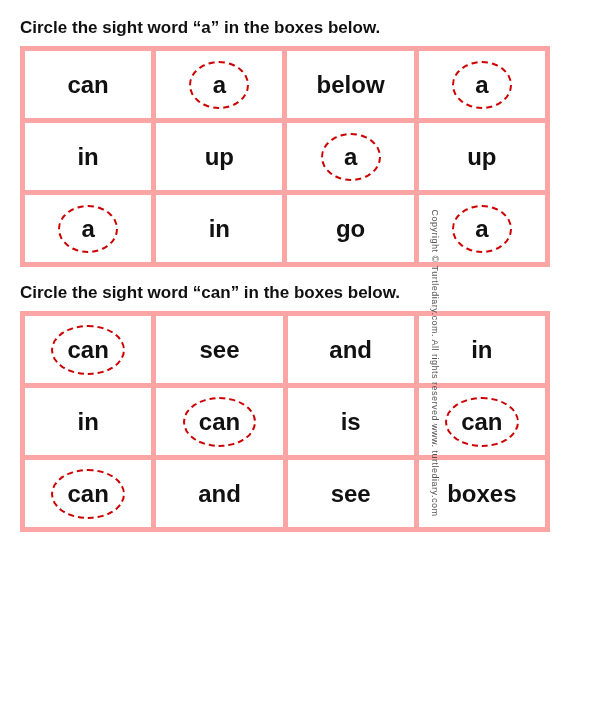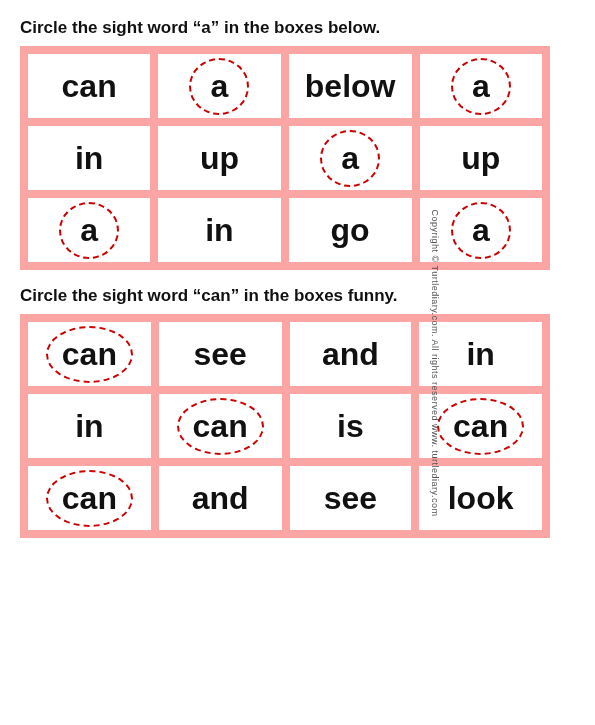--- a/index.html
+++ b/index.html
@@ -22,26 +22,26 @@
       font-weight: bold;
       margin-bottom: 8px;
       color: #111;
     }
     .grid {
       border-collapse: collapse;
       width: 530px;
       margin-bottom: 16px;
     }
     .grid td {
-      border: 8px solid #fca5a5;
+      border: 5px solid #fca5a5;
       width: 132px;
       height: 72px;
       text-align: center;
       vertical-align: middle;
-      font-size: 32px;
+      font-size: 24px;
       font-weight: bold;
       color: #111;
       position: relative;
     }
     .oval {
       display: inline-flex;
       align-items: center;
       justify-content: center;
       border: 2.5px dashed #cc0000;
       border-radius: 50%;
@@ -97,39 +97,39 @@
             <td><span class="oval">a</span></td>
             <td>in</td>
             <td>go</td>
             <td><span class="oval">a</span></td>
           </tr>
         </tbody>
     </table>
   </div>
 
   <div class="section" id="section2-container">
-    <div class="instruction">Circle the sight word “can” in the boxes funny.</div>
+    <div class="instruction">Circle the sight word “can” in the boxes below.</div>
     <table class="grid" id="grid2">
       <tbody id="grid2-body">
           <tr>
             <td><span class="oval-wide">can</span></td>
             <td>see</td>
             <td>and</td>
             <td>in</td>
           </tr>
           <tr>
             <td>in</td>
             <td><span class="oval-wide">can</span></td>
             <td>is</td>
             <td><span class="oval-wide">can</span></td>
           </tr>
           <tr>
             <td><span class="oval-wide">can</span></td>
             <td>and</td>
             <td>see</td>
-            <td>look</td>
+            <td>boxes</td>
           </tr>
         </tbody>
     </table>
   </div>
 
   <div class="watermark">Copyright © Turtlediary.com. All rights reserved  www. turtlediary.com</div>
 </div>
 
 </body></html>

